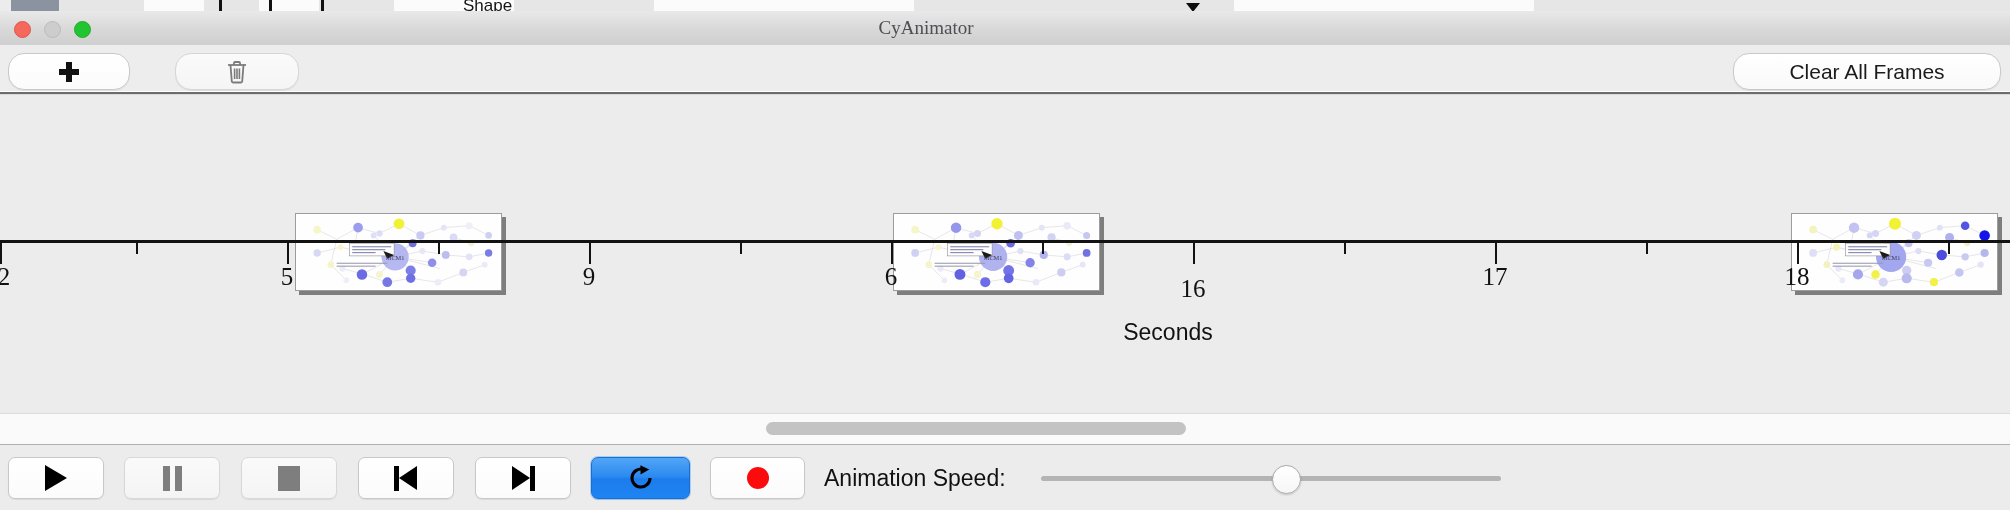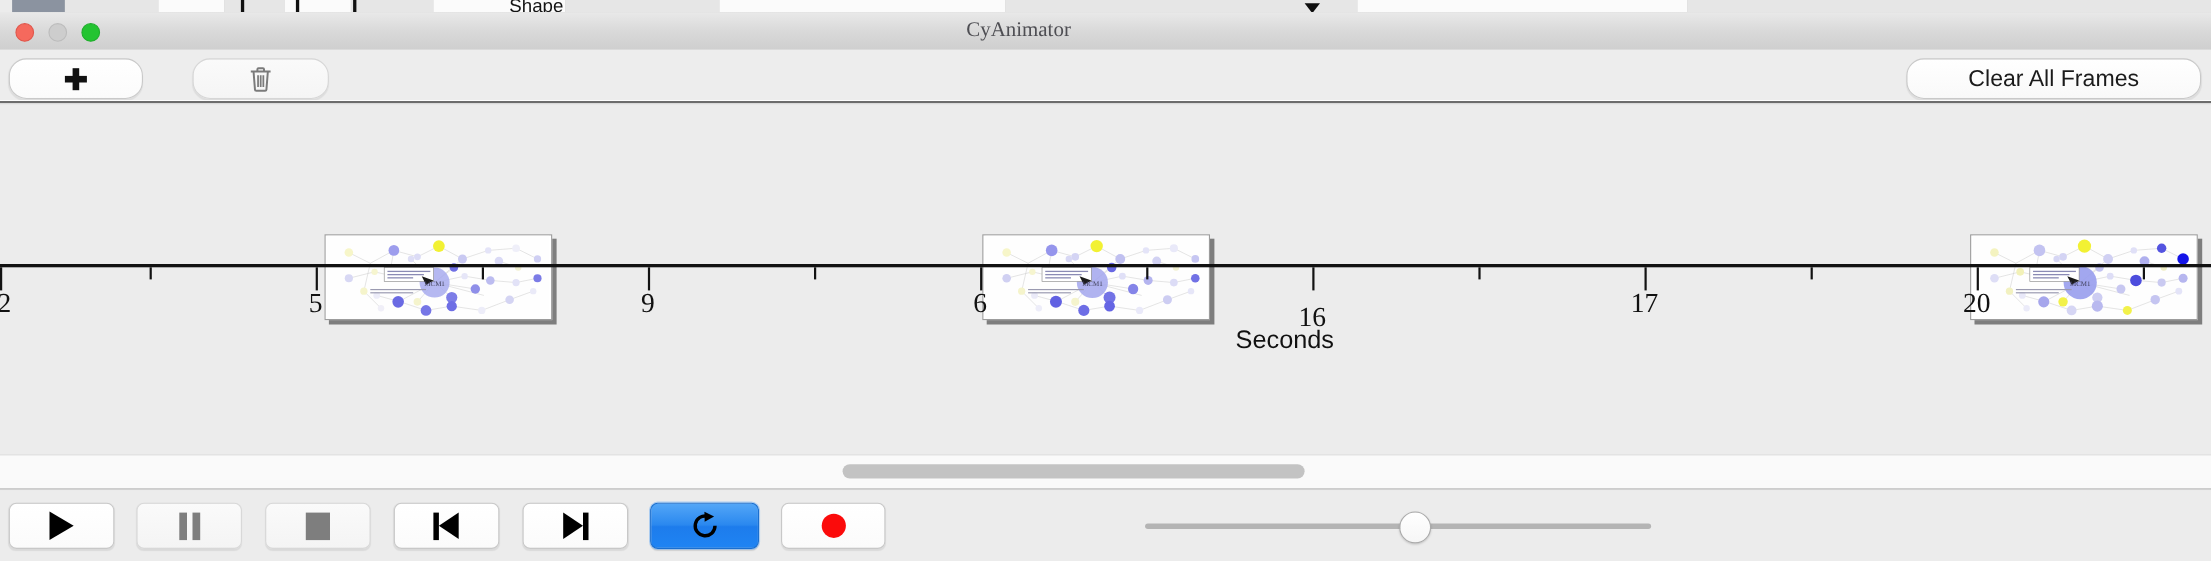--- a/index.html
+++ b/index.html
@@ -187,20 +187,21 @@
     transform: translateX(-50%);
     white-space: nowrap;
   }
   .axis-title {
     position: absolute;
     font-size: 23px;
     color: #111;
     font-family: "Liberation Sans", sans-serif;
     transform: translateX(-50%);
     white-space: nowrap;
+    margin-top: 24px;
   }
 
   
   .hscroll {
     position: absolute;
     left: 0; top: 413px;
     width: 2010px; height: 32px;
     background: #fafafa;
     border-top: 1px solid #dcdcdc;
     border-bottom: 1px solid #b0b0b0;
@@ -555,21 +556,21 @@
     <div class="tick minor" style="left:1646px; top:148px;"></div>
     <div class="tick major" style="left:1797px; top:148px;"></div>
     <div class="tick minor" style="left:1948px; top:148px;"></div>
 
     <span class="tick-label" style="left:4px;    top:168px;">2</span>
     <span class="tick-label" style="left:287px;  top:168px;">5</span>
     <span class="tick-label" style="left:589px;  top:168px;">9</span>
     <span class="tick-label" style="left:891px;  top:168px;">6</span>
     <span class="tick-label" style="left:1193px; top:180px;">16</span>
     <span class="tick-label" style="left:1495px; top:168px;">17</span>
-    <span class="tick-label" style="left:1797px; top:168px;">20</span>
+    <span class="tick-label" style="left:1797px; top:168px;">18</span>
 
     <span class="axis-title" style="left:1168px; top:200px;">Seconds</span>
   </div>
 
   <div class="hscroll">
     <div class="hscroll-thumb" style="left:766px; width:420px;"></div>
   </div>
 
   <div class="controls">
 
@@ -606,18 +607,19 @@
       <svg width="28" height="28" viewBox="0 0 28 28">
         <path d="M23 14 A9 9 0 1 1 16.5 5.4" stroke="#000" stroke-width="3.1" fill="none" stroke-linecap="butt"></path>
         <path d="M13.4 1.2 L22.2 5.6 L13.6 10.4 Z" fill="#000"></path>
       </svg>
     </div>
 
     <div class="ctl-btn" style="left:710px; width:95px;">
       <span class="icon-record"></span>
     </div>
 
+    <span class="speed-label" style="left:824px;">Animation Speed:</span>
 
     <div class="slider-track" style="left:1041px; width:460px;"></div>
     <div class="slider-thumb" style="left:1272px;"></div>
   </div>
 
 </div>
 
 </body></html>

